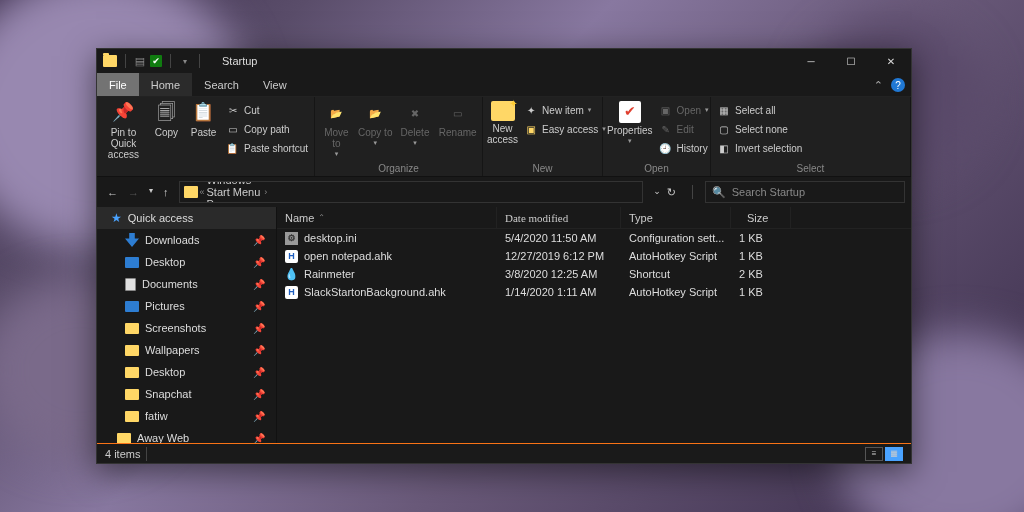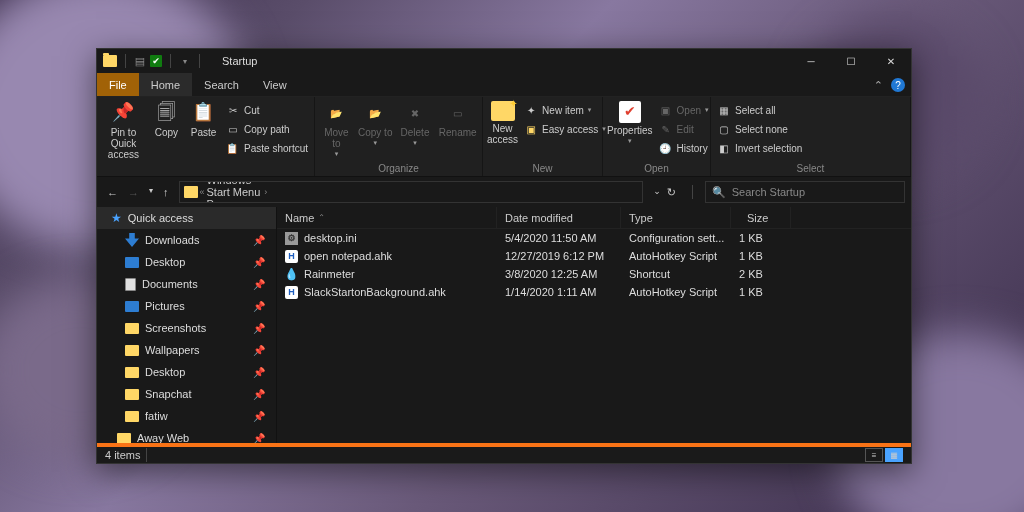--- a/index.html
+++ b/index.html
@@ -28,21 +28,21 @@
   .tb-sq { width: 12px; height: 12px; display: inline-flex; align-items: center; justify-content: center; }
   .tb-check { background: #107c10; color: #fff; font-size: 9px; border-radius: 1px;}
   .tb-title { margin-left: 14px; color: #ddd; }
   .titleborder { width: 1px; height: 14px; background: #444; margin: 0 4px;}
   .tb-right { margin-left: auto; display: flex; }
   .wbtn { width: 40px; height: 24px; display: flex; align-items: center; justify-content: center; color: #ddd; font-size: 10px;}
 
   
   .tabs { height: 24px; display: flex; background: #191919; border-bottom: 1px solid #222; font-size: 11px; position: relative; }
   .tab { padding: 0 12px; display: flex; align-items: center; color: #ccc; }
-  .tab.file { background: #a16207; color: #fff; }
+  .tab.file { background: #737373; color: #fff; }
   .tab.active { background: #2b2b2b; }
   .tabs-right { position: absolute; right: 6px; top: 0; display: flex; align-items: center; height: 24px; gap: 8px; color: #aaa; }
   .help-circle { width: 14px; height: 14px; border-radius: 50%; background: #2078d4; color: #fff; font-size: 10px; display: flex; align-items: center; justify-content: center;}
 
   
   .ribbon { height: 80px; background: #202020; display: flex; border-bottom: 1px solid #111; font-size: 10px; }
   .rgroup { display: flex; flex-direction: column; border-right: 1px solid #151515; padding: 2px 4px 0 4px; }
   .rgroup-body { flex: 1; display: flex; align-items: flex-start; gap: 4px; padding-top: 2px;}
   .rgroup-label { text-align: center; color: #888; font-size: 10px; padding-bottom: 2px;}
   .rbtn-lg { width: 46px; display: flex; flex-direction: column; align-items: center; color: #ccc; gap: 2px; text-align: center; line-height: 1.1; }
@@ -74,33 +74,33 @@
   .side-item .pin { position: absolute; right: 10px; color: #888; font-size: 10px;}
   .side-ic { width: 14px; height: 11px; background: #ffd766; border-radius: 1px; display: inline-block;}
   .side-ic.arrow { background: #2d7dd2; width: 14px; height: 14px; clip-path: polygon(50% 100%, 0 40%, 30% 40%, 30% 0, 70% 0, 70% 40%, 100% 40%);}
   .side-ic.desk { background: #2d7dd2; }
   .side-ic.doc { background: #e0e0e0; border: 1px solid #888; width: 11px; height: 13px;}
   .side-ic.pic { background: #2d7dd2;}
 
   .content { flex: 1; display: flex; flex-direction: column; font-size: 11px; }
   .col-head { height: 22px; display: flex; border-bottom: 1px solid #222; color: #ccc; }
   .ch { display: flex; align-items: center; padding-left: 8px; border-right: 1px solid #222;}
-  .ch.name { width: 220px; } .ch.date { width: 124px;} .ch.type { width: 110px;} .ch.size { width: 60px; padding-left: 16px;}
+  .ch.name { width: 220px; } .ch.date { width: 124px; font-family: Liberation Serif, serif;} .ch.type { width: 110px;} .ch.size { width: 60px; padding-left: 16px;}
   .ch .sort { font-size: 8px; color: #888; margin-left: 4px;}
   .rows { flex: 1; overflow: auto;}
   .row { height: 18px; display: flex; align-items: center; color: #ddd;}
   .cell { padding-left: 8px; overflow: hidden; white-space: nowrap; text-overflow: ellipsis; }
   .cell.name { width: 220px; display: flex; align-items: center; gap: 6px;} .cell.date { width: 124px;} .cell.type { width: 110px;} .cell.size { width: 60px; text-align: left; padding-right: 8px;}
   .file-ic { width: 13px; height: 13px; display: inline-flex; align-items: center; justify-content: center; font-size: 9px;}
   .file-ic.ini { background: #999; color: #333; font-weight: bold;}
   .file-ic.ahk { background: #fff; color: #2060c0; font-weight: bold; border-radius: 2px;}
   .file-ic.lnk { color: #6ac; font-size: 12px;}
 
   
-  .status { height: 20px; border-top: 4px solid #f97316; display: flex; align-items: center; padding: 0 8px; font-size: 11px; color: #ccc; background: #1a1a1a; text-align: center;}
+  .status { height: 20px; border-top: 1px solid #f97316; display: flex; align-items: center; padding: 0 8px; font-size: 11px; color: #ccc; background: #1a1a1a; text-align: center;}
   .status-right { margin-left: auto; display: flex; gap: 2px;}
   .view-t { width: 18px; height: 14px; border: 1px solid #555; font-size: 8px; display: flex; align-items: center; justify-content: center;}
   .view-t.active { background: #4aa3ff; border-color: #4aa3ff;}
 
   .divider { width: 1px; height: 14px; background: #444; margin: 0 6px;}
 
   
   .ic-pin { font-size: 18px; color: #aaa;}
   .ic-copy { font-size: 18px;}
   .ic-paste { font-size: 18px;}

